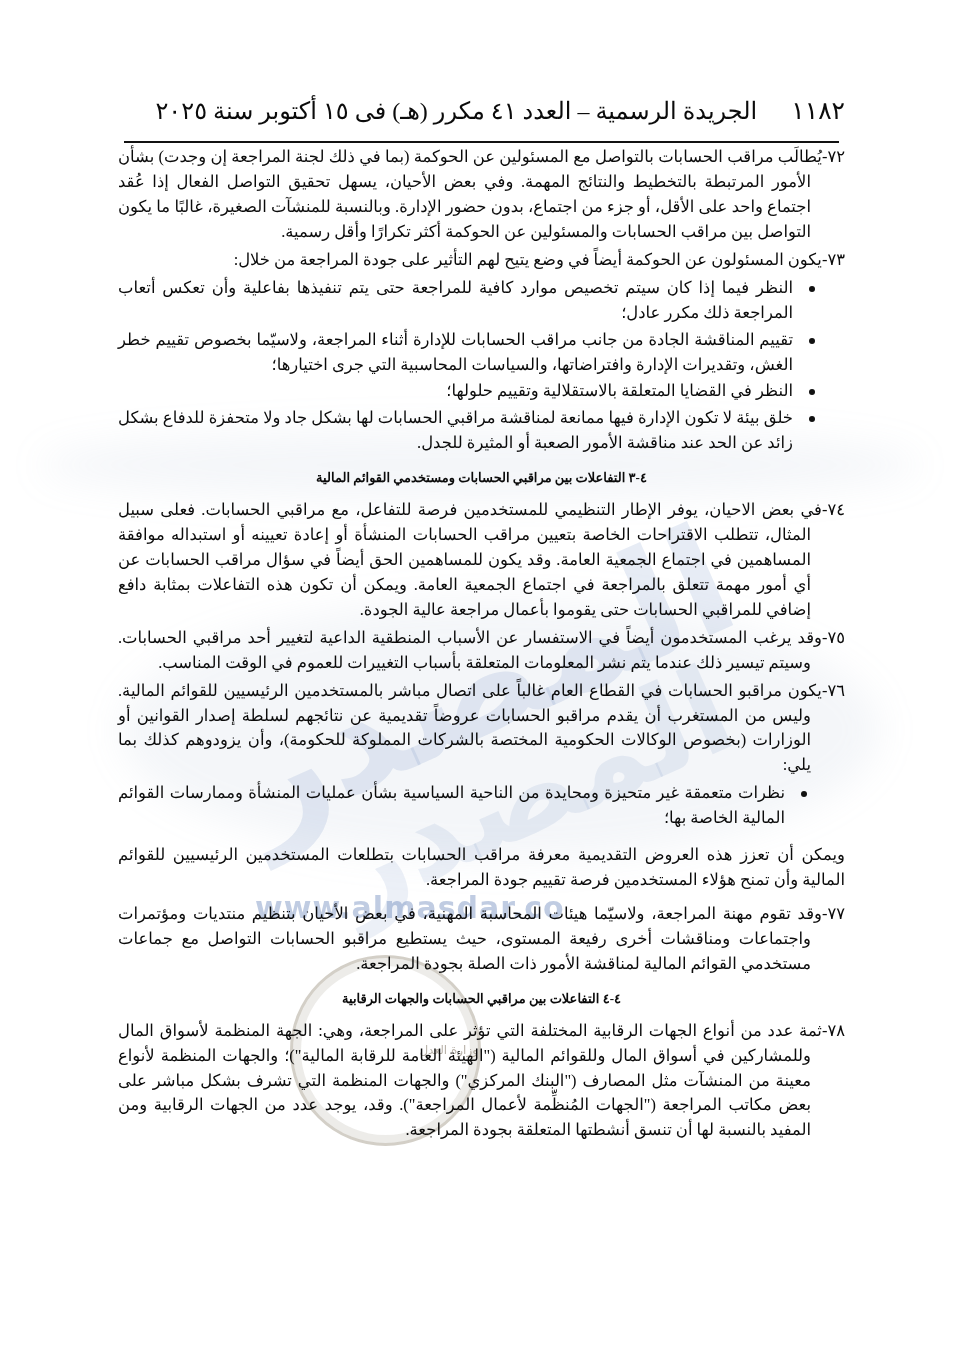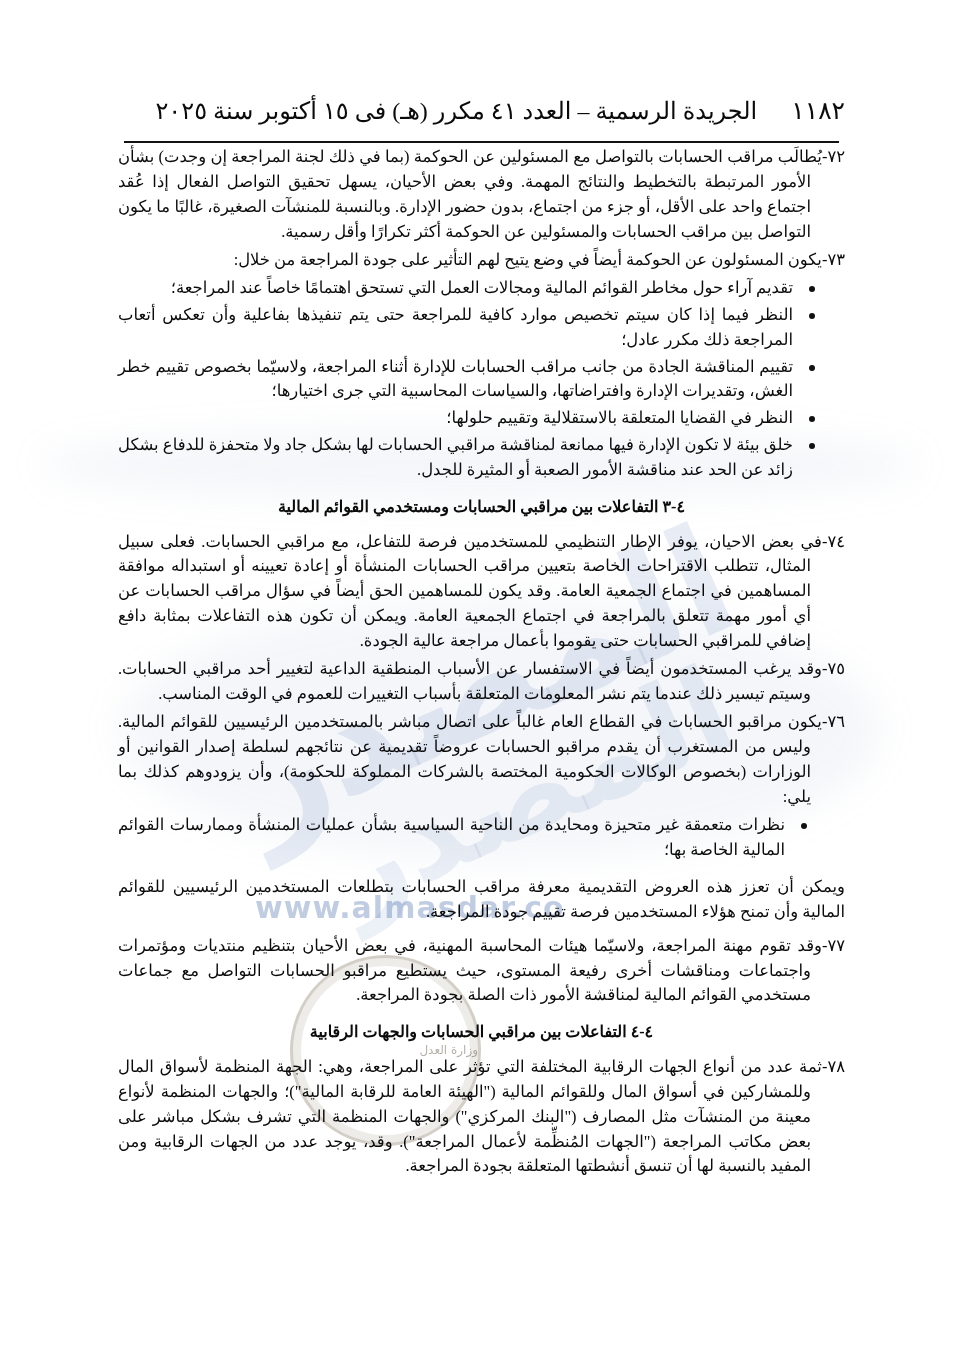--- a/index.html
+++ b/index.html
@@ -120,21 +120,21 @@
     margin: 0 0 3px 0;
     text-align: justify;
     text-justify: inter-word;
   }
   p.para.hang {
     padding-right: 34px;
     text-indent: -34px;
   }
 
   h3.section-heading {
-    font-size: 16px;
+    font-size: 13px;
     font-weight: bold;
     text-align: center;
     margin: 12px 0 10px 0;
   }
 
   ul.bullets {
     list-style: none;
     margin: 2px 0 6px 0;
     padding: 0;
   }
@@ -181,21 +181,20 @@
   </div>
   <div class="header-rule"></div>
 
   <div class="body">
 
     <p class="para hang">٧٢-يُطالَب مراقب الحسابات بالتواصل مع المسئولين عن الحوكمة (بما في ذلك لجنة المراجعة إن وجدت) بشأن الأمور المرتبطة بالتخطيط والنتائج المهمة. وفي بعض الأحيان، يسهل تحقيق التواصل الفعال إذا عُقد اجتماع واحد على الأقل، أو جزء من اجتماع، بدون حضور الإدارة. وبالنسبة للمنشآت الصغيرة، غالبًا ما يكون التواصل بين مراقب الحسابات والمسئولين عن الحوكمة أكثر تكرارًا وأقل رسمية.</p>
 
     <p class="para hang">٧٣-يكون المسئولون عن الحوكمة أيضاً في وضع يتيح لهم التأثير على جودة المراجعة من خلال:</p>
 
     <ul class="bullets">
-      <li>تقديم آراء حول مخاطر القوائم المالية ومجالات العمل التي تستحق اهتمامًا خاصاً عند المراجعة؛</li>
       <li>النظر فيما إذا كان سيتم تخصيص موارد كافية للمراجعة حتى يتم تنفيذها بفاعلية وأن تعكس أتعاب المراجعة ذلك مكرر عادل؛</li>
       <li>تقييم المناقشة الجادة من جانب مراقب الحسابات للإدارة أثناء المراجعة، ولاسيّما بخصوص تقييم خطر الغش، وتقديرات الإدارة وافتراضاتها، والسياسات المحاسبية التي جرى اختيارها؛</li>
       <li>النظر في القضايا المتعلقة بالاستقلالية وتقييم حلولها؛</li>
       <li>خلق بيئة لا تكون الإدارة فيها ممانعة لمناقشة مراقبي الحسابات لها بشكل جاد ولا متحفزة للدفاع بشكل زائد عن الحد عند مناقشة الأمور الصعبة أو المثيرة للجدل.</li>
     </ul>
 
     <h3 class="section-heading">٤-٣ التفاعلات بين مراقبي الحسابات ومستخدمي القوائم المالية</h3>
 
     <p class="para hang">٧٤-في بعض الاحيان، يوفر الإطار التنظيمي للمستخدمين فرصة للتفاعل، مع مراقبي الحسابات. فعلى سبيل المثال، تتطلب الاقتراحات الخاصة بتعيين مراقب الحسابات المنشأة أو إعادة تعيينه أو استبداله موافقة المساهمين في اجتماع الجمعية العامة. وقد يكون للمساهمين الحق أيضاً في سؤال مراقب الحسابات عن أي أمور مهمة تتعلق بالمراجعة في اجتماع الجمعية العامة. ويمكن أن تكون هذه التفاعلات بمثابة دافع إضافي للمراقبي الحسابات حتى يقوموا بأعمال مراجعة عالية الجودة.</p>
 

